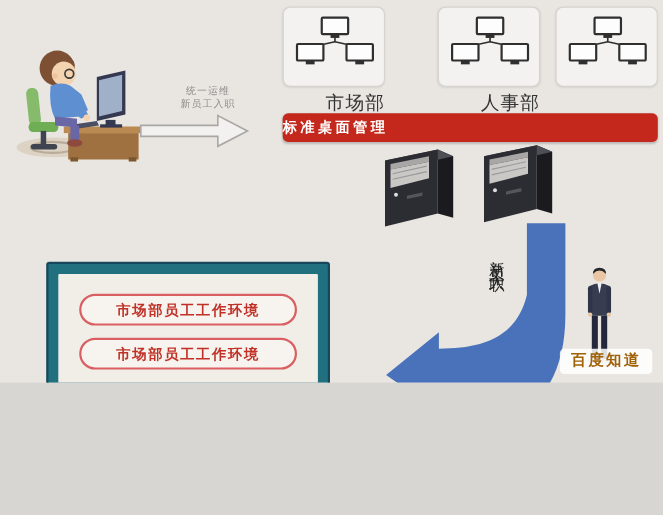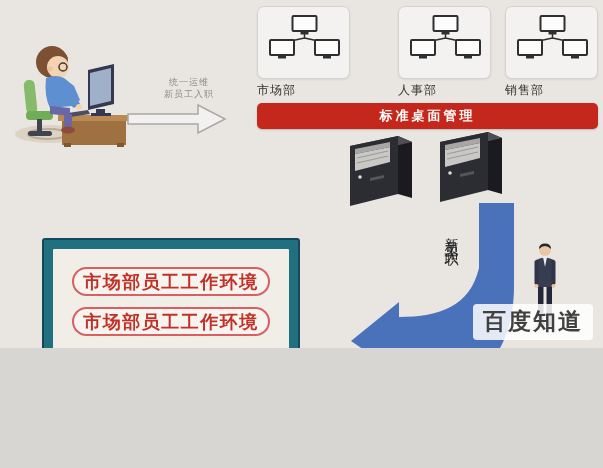--- a/index.html
+++ b/index.html
@@ -27,31 +27,31 @@
   .deploy-arrow{position:absolute;left:122px;top:98px;}
 
   
   .dept{position:absolute;top:6px;width:93px;}
   .dept-box{
     width:93px;height:73px;box-sizing:border-box;
     background:#f3f2f0;border:1px solid #d5d3cf;border-radius:7px;
     box-shadow:0 1px 2px rgba(0,0,0,.08);
   }
   .dept-label{
-    margin-top:3px;text-align:left;
-    font-size:12px;color:#333;letter-spacing:1px;
+    margin-top:3px;text-align:right;
+    font-size:17px;color:#333;letter-spacing:1px;
   }
 
   
   .banner{
     position:absolute;left:257px;top:103px;width:341px;height:26px;
     background:#c4271b;border-radius:5px;
     box-shadow:0 1px 2px rgba(0,0,0,.2);
     color:#fff;font-size:13px;font-weight:bold;letter-spacing:3px;
-    display:flex;align-items:center;justify-content:center;
+    display:flex;align-items:center;justify-content:flex-start;
   }
 
   
   .servers{position:absolute;left:338px;top:127px;}
 
   
   .flow-arrow{position:absolute;left:0;top:0;pointer-events:none;}
 
   
   .vtext{
@@ -76,21 +76,21 @@
     background:#20707f;border:2px solid #16475a;border-radius:3px;
   }
   .screen{
     position:absolute;left:9px;top:9px;width:236px;height:140px;
     background:#f1eee8;border-radius:1px;overflow:hidden;
   }
   .env-btn{
     width:198px;height:29px;box-sizing:border-box;
     margin:11px auto 0;
     border:2px solid #d95f63;border-radius:15px;background:#f7f4ef;
-    color:#c13128;font-size:18px;font-weight:bold;letter-spacing:1.5px;
+    color:#c13128;font-size:13px;font-weight:bold;letter-spacing:1.5px;
     display:flex;align-items:center;justify-content:center;
   }
   .env-btn:first-child{margin-top:18px;}
   .ind-dash{position:absolute;right:42px;bottom:5px;width:14px;height:4px;background:#7fc4cd;border-radius:1px;}
   .ind-dot{position:absolute;right:22px;bottom:4px;width:6px;height:6px;background:#fff;border-radius:50%;}
 
   .sticky{
     position:absolute;left:96px;top:409px;width:36px;height:24px;
     background:#2e97a6;border:1px solid #16475a;transform:rotate(-2deg);
     box-sizing:border-box;padding-top:3px;
@@ -113,21 +113,21 @@
     position:absolute;left:254px;top:429px;width:46px;height:21px;
     background:#2e97a6;border-bottom:2px solid #1d6c78;
     border-radius:50% 50% 30% 30% / 100% 100% 30% 30%;
   }
 
   
   .watermark{
     position:absolute;right:10px;bottom:8px;
     background:rgba(255,255,255,.85);border-radius:4px;
     padding:2px 10px 3px;
-    color:#404040;font-size:23px;font-weight:bold;letter-spacing:2px;
+    color:#a16207;font-size:14px;font-weight:bold;letter-spacing:2px;
   }
 </style>
 </head>
 <body>
 
 <div class="canvas">
 
   <svg class="admin" width="145" height="135" viewBox="0 0 145 135">
     <ellipse cx="48" cy="122" rx="35" ry="9" fill="#dcd3c4"></ellipse>
     <ellipse cx="46" cy="122" rx="20" ry="5" fill="none" stroke="#b9ad99" stroke-width="2"></ellipse>
@@ -205,21 +205,20 @@
       <svg width="93" height="73" viewBox="0 0 93 73">
         <path d="M46.5 27 V31 M46.5 31 L28 35 M46.5 31 L65 35" stroke="#2f2f2f" stroke-width="1.5" fill="none"></path>
         <rect x="34.5" y="9" width="24" height="15" rx="1" fill="#fdfdfd" stroke="#2f2f2f" stroke-width="2"></rect>
         <rect x="42.5" y="24" width="8" height="3.5" fill="#2f2f2f"></rect>
         <rect x="12" y="33" width="24" height="15" rx="1" fill="#fdfdfd" stroke="#2f2f2f" stroke-width="2"></rect>
         <rect x="20" y="48" width="8" height="3.5" fill="#2f2f2f"></rect>
         <rect x="57" y="33" width="24" height="15" rx="1" fill="#fdfdfd" stroke="#2f2f2f" stroke-width="2"></rect>
         <rect x="65" y="48" width="8" height="3.5" fill="#2f2f2f"></rect>
       </svg>
     </div>
-    <div class="dept-label">销售部</div>
   </div>
 
   <div class="banner">
     <span>标准桌面管理</span>
   </div>
 
   <svg class="servers" width="178" height="84" viewBox="0 0 178 84">
     <g transform="translate(2,3)">
       <polygon points="58,6 72,12 72,68 58,64" fill="#1a1a1f"></polygon>
       <polygon points="10,16 58,6 72,12 24,23" fill="#4e4e57"></polygon>

